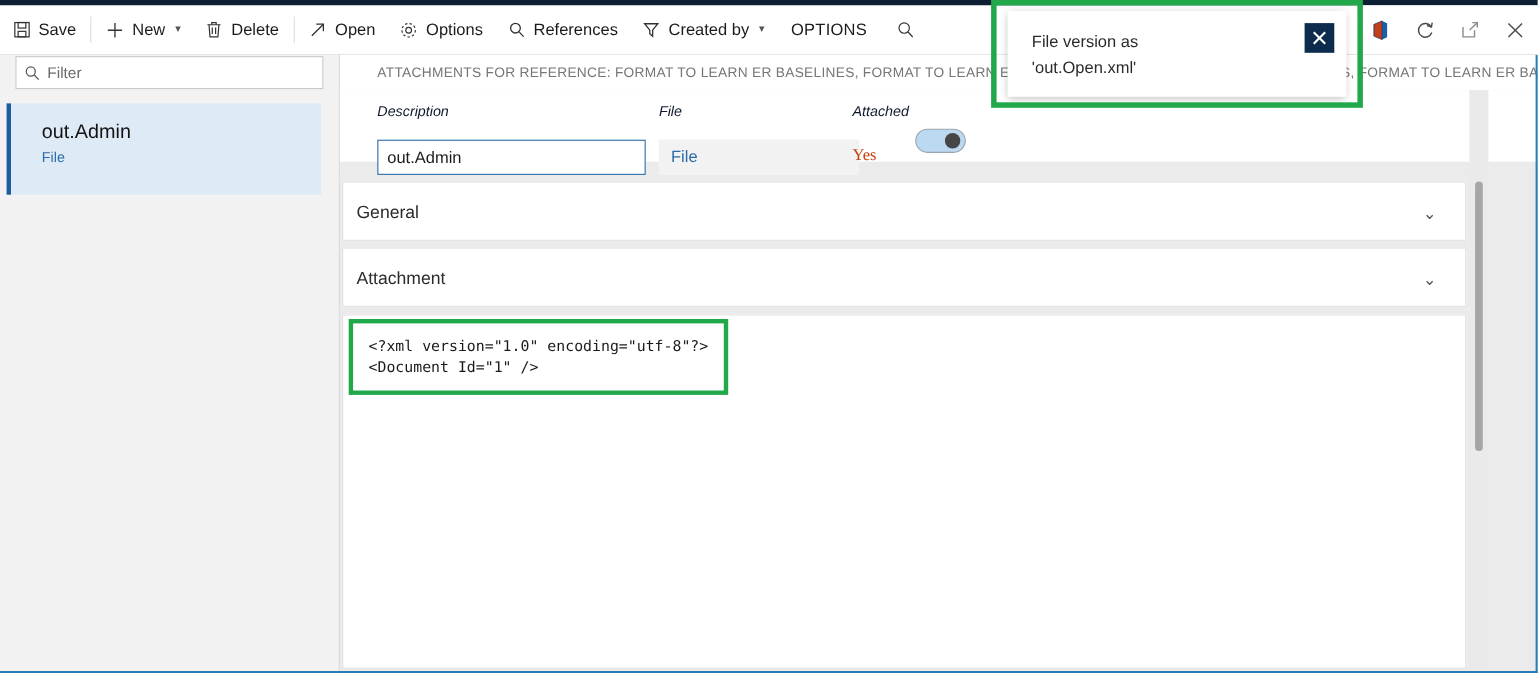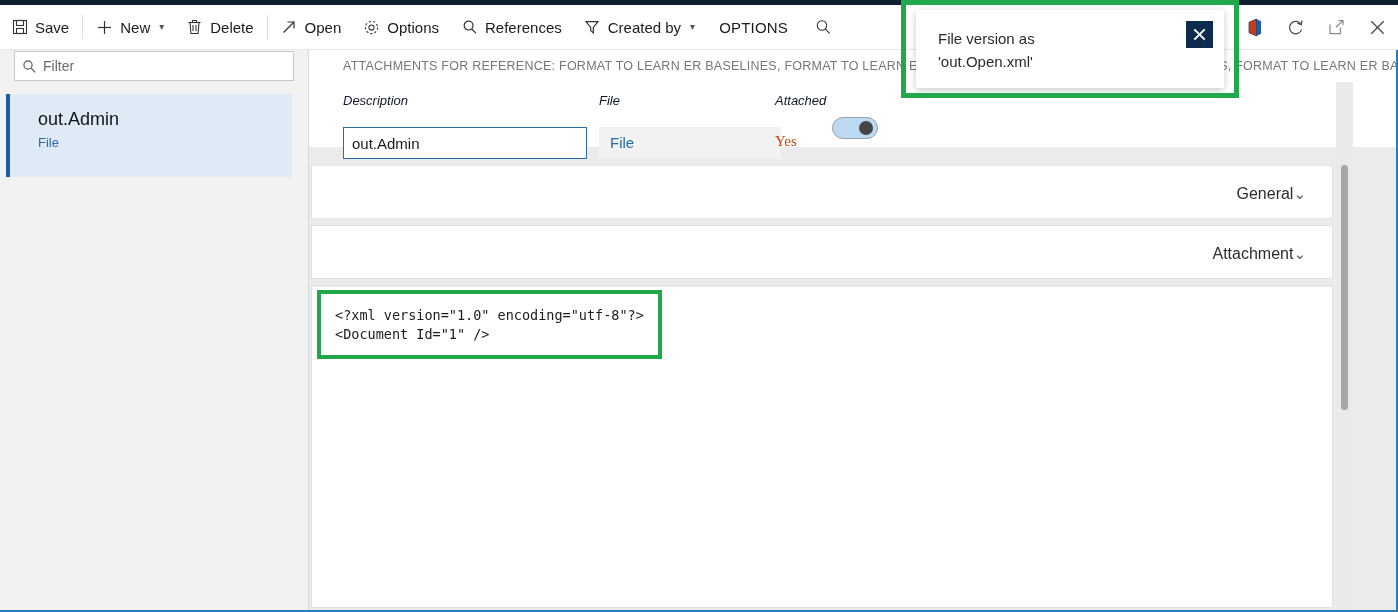--- a/index.html
+++ b/index.html
@@ -264,21 +264,21 @@
     left: 2px;
     width: 1022px;
     background: #ffffff;
     box-sizing: border-box;
     border: 1px solid #e1e1e1;
   }
   .sec-head {
     height: 52px;
     display: flex;
     align-items: center;
-    justify-content: flex-end;
+    justify-content: space-between;
     padding: 4px 26px 0 12px;
     cursor: pointer;
     box-sizing: border-box;
   }
   .sec-title {
     font-size: 16px;
     color: #2b2b2b;
   }
   .sec-chev {
     font-size: 15px;

